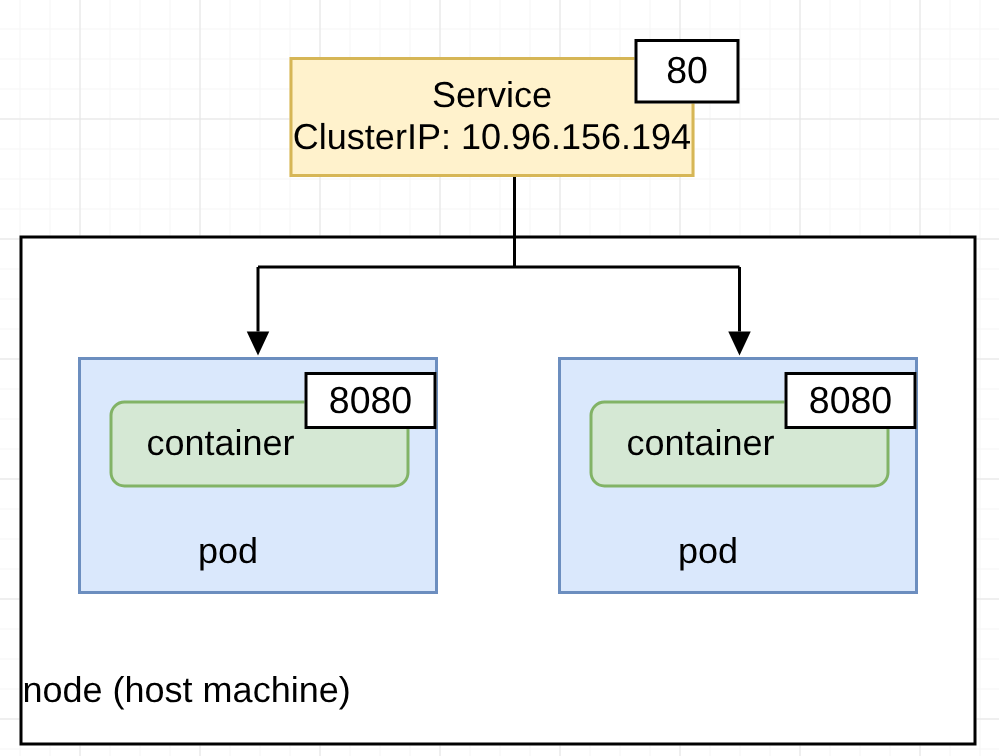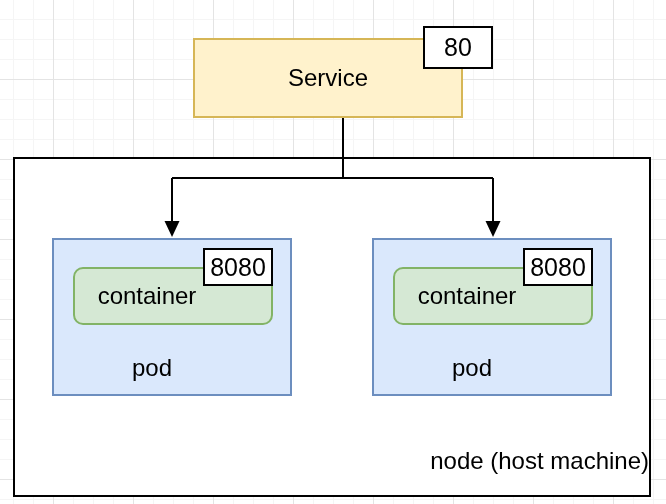--- a/index.html
+++ b/index.html
@@ -28,21 +28,21 @@
 
   .node-box {
     left: 13px; top: 157px; width: 638px; height: 340px;
     background: #ffffff;
     border: 2px solid #000000;
     z-index: 1;
   }
   .node-label {
     position: absolute;
     left: 0; right: 0; bottom: 20px;
-    text-align: right;
+    text-align: left;
     font-size: 24px;
     line-height: 28px;
   }
 
   .connector-svg {
     position: absolute;
     left: 0; top: 0;
     width: 666px; height: 504px;
     z-index: 2;
     pointer-events: none;
@@ -97,21 +97,21 @@
   .port-badge {
     background: #ffffff;
     border: 2px solid #000000;
     z-index: 5;
     display: flex;
     align-items: center;
     justify-content: center;
     font-size: 25px;
   }
   .service-port { left: 423px; top: 15px; width: 70px; height: 43px; margin-top: 11px; }
-  .pod-port     { top: 248px; width: 70px; height: 38px; }
+  .pod-port     { top: 248px; width: 88px; height: 38px; }
   .pod-port-1   { left: 203px; }
   .pod-port-2   { left: 523px; }
 </style>
 </head>
 <body>
 
 <div class="canvas">
 
   <div class="shape node-box">
     <div class="node-label">node (host machine)</div>
@@ -123,20 +123,21 @@
       <path d="M172,178 L493,178"></path>
       <path d="M172,178 L172,221"></path>
       <path d="M493,178 L493,221"></path>
     </g>
     <polygon points="172,237 164.5,221 179.5,221" fill="#000000"></polygon>
     <polygon points="493,237 485.5,221 500.5,221" fill="#000000"></polygon>
   </svg>
 
   <div class="shape service-box">
     <div>Service</div>
+    <div>ClusterIP: 10.96.156.194</div>
   </div>
 
   <div class="shape port-badge service-port">80</div>
 
   <div class="shape pod-box pod-1">
     <div class="pod-label">pod</div>
   </div>
   <div class="shape container-box container-1">
     <span>container</span>
   </div>

